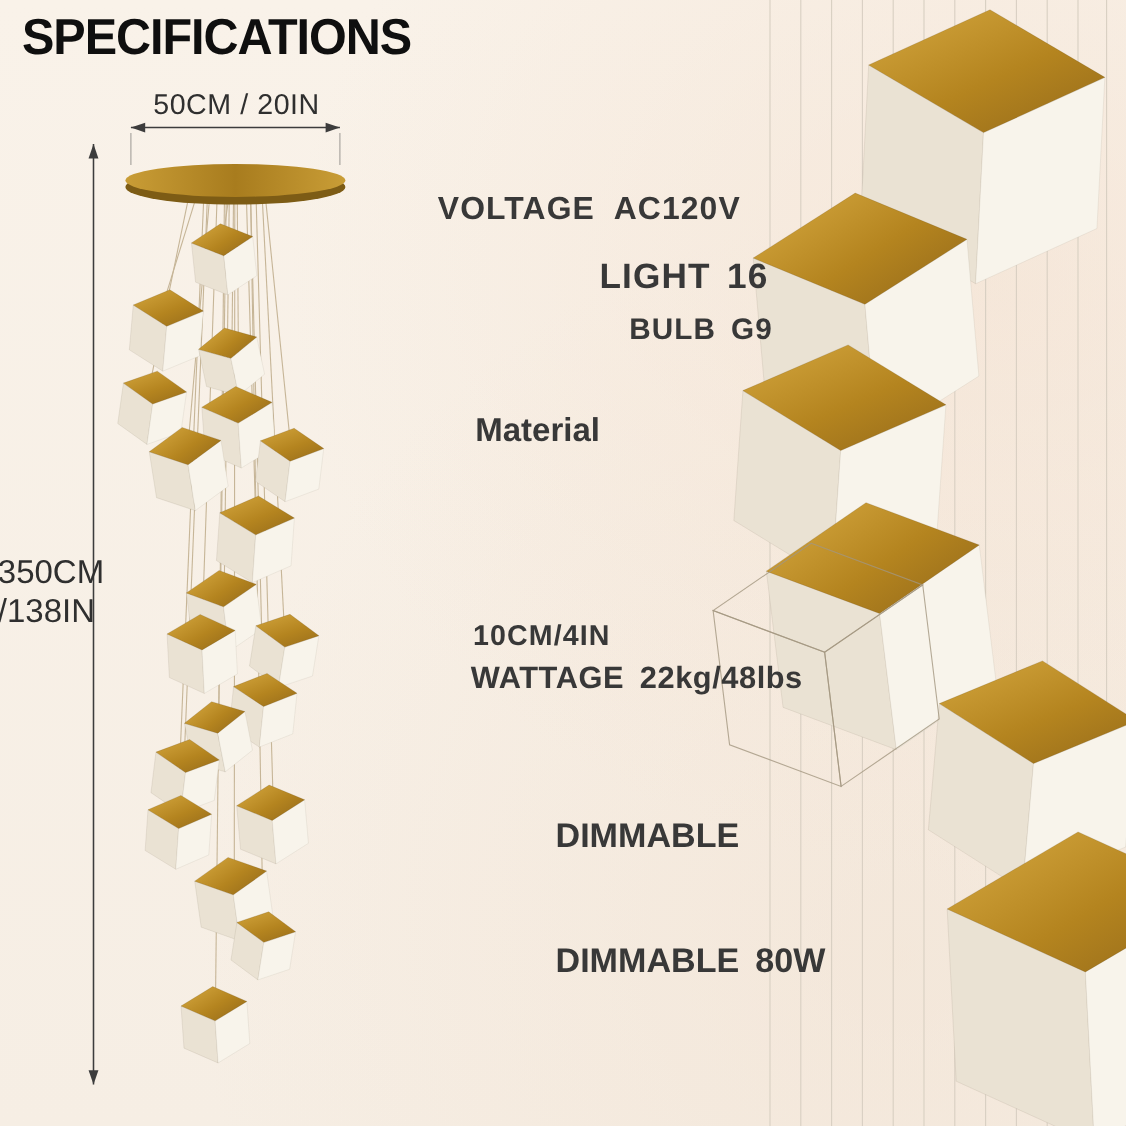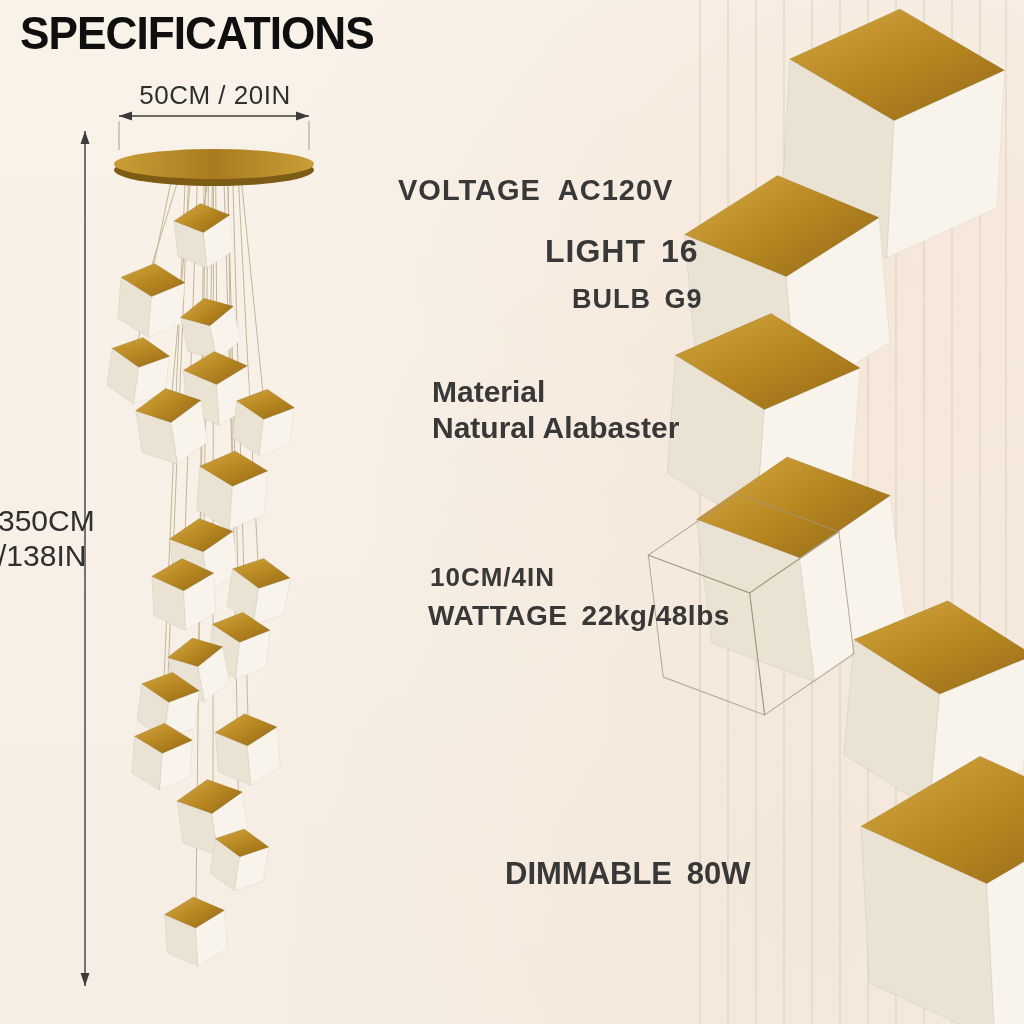--- a/index.html
+++ b/index.html
@@ -253,22 +253,22 @@
   <div>350CM</div>
   <div>/138IN</div>
 </div>
 
 <div class="spec spec-voltage">VOLTAGE AC120V</div>
 <div class="spec spec-light">LIGHT 16</div>
 <div class="spec spec-bulb">BULB G9</div>
 
 <div class="spec spec-material">
   <div>Material</div>
-  <div>Natural Alabaster</div>
 </div>
 
 <div class="spec spec-cube-size">10CM/4IN</div>
 <div class="spec spec-weight">WATTAGE 22kg/48lbs</div>
 
 <div class="spec spec-dimmable">
+  <div>DIMMABLE</div>
 </div>
 
 <div class="spec spec-wattage">DIMMABLE 80W</div>
 
 </body></html>

